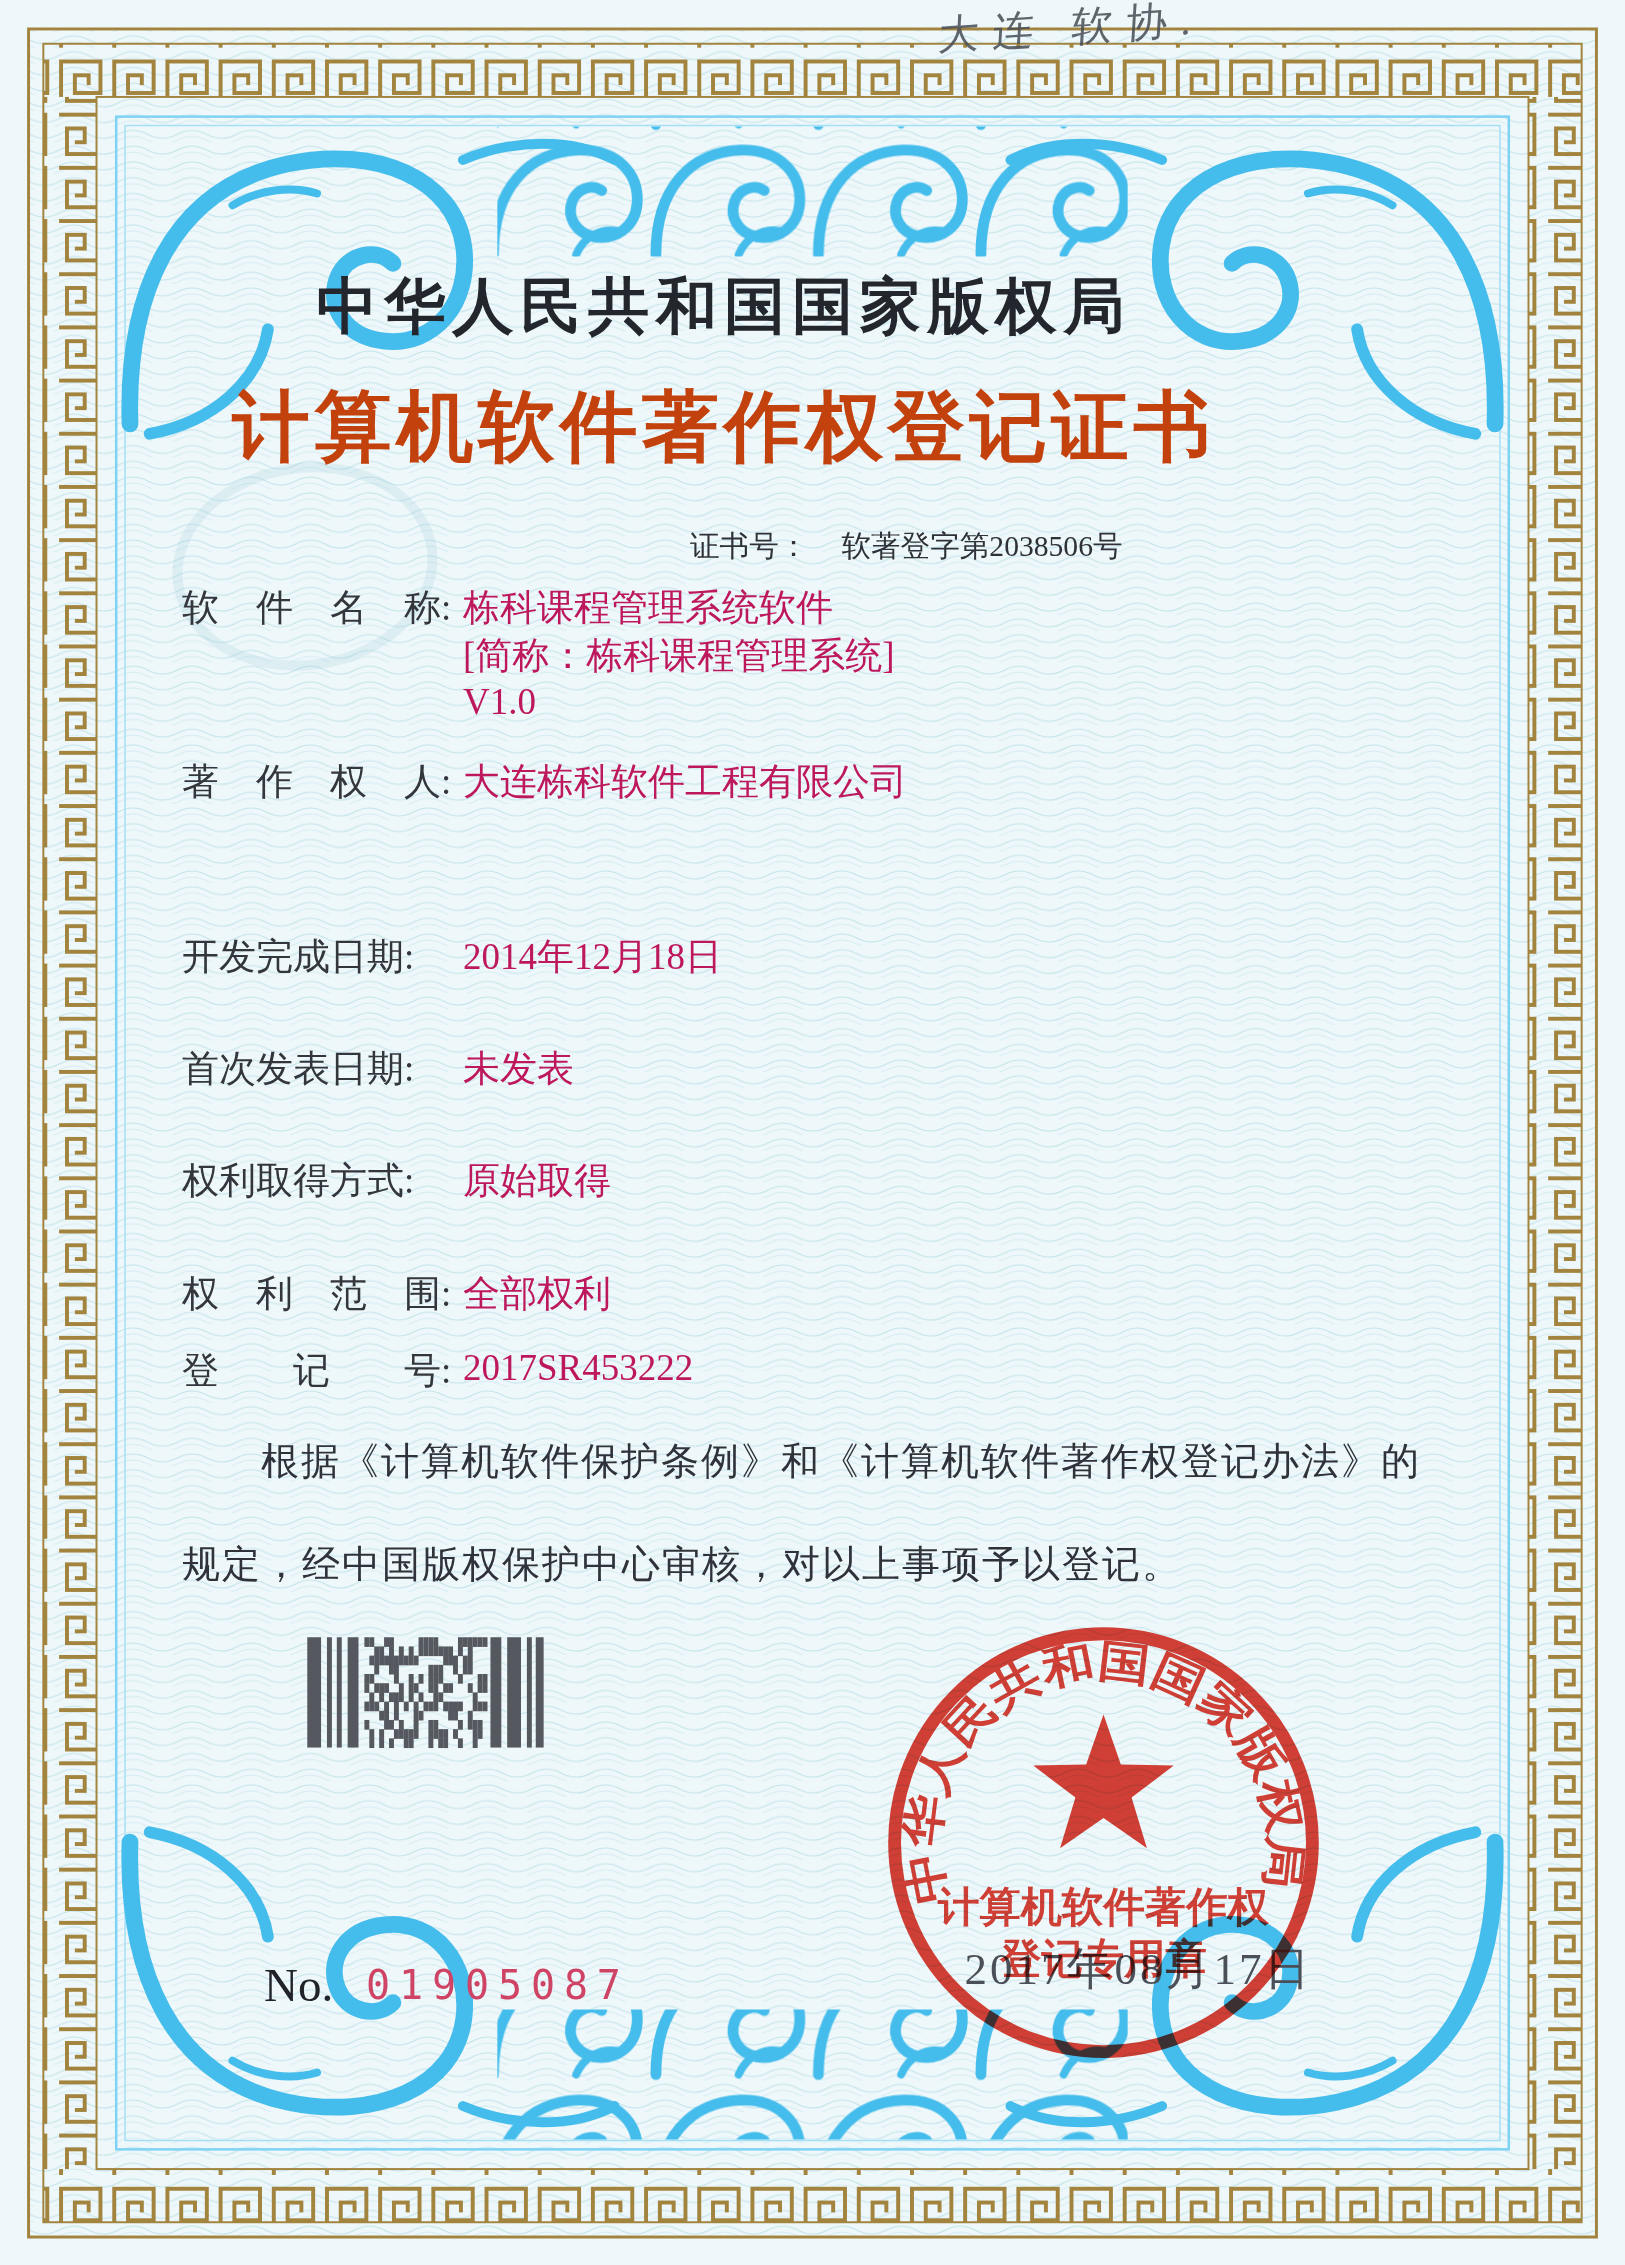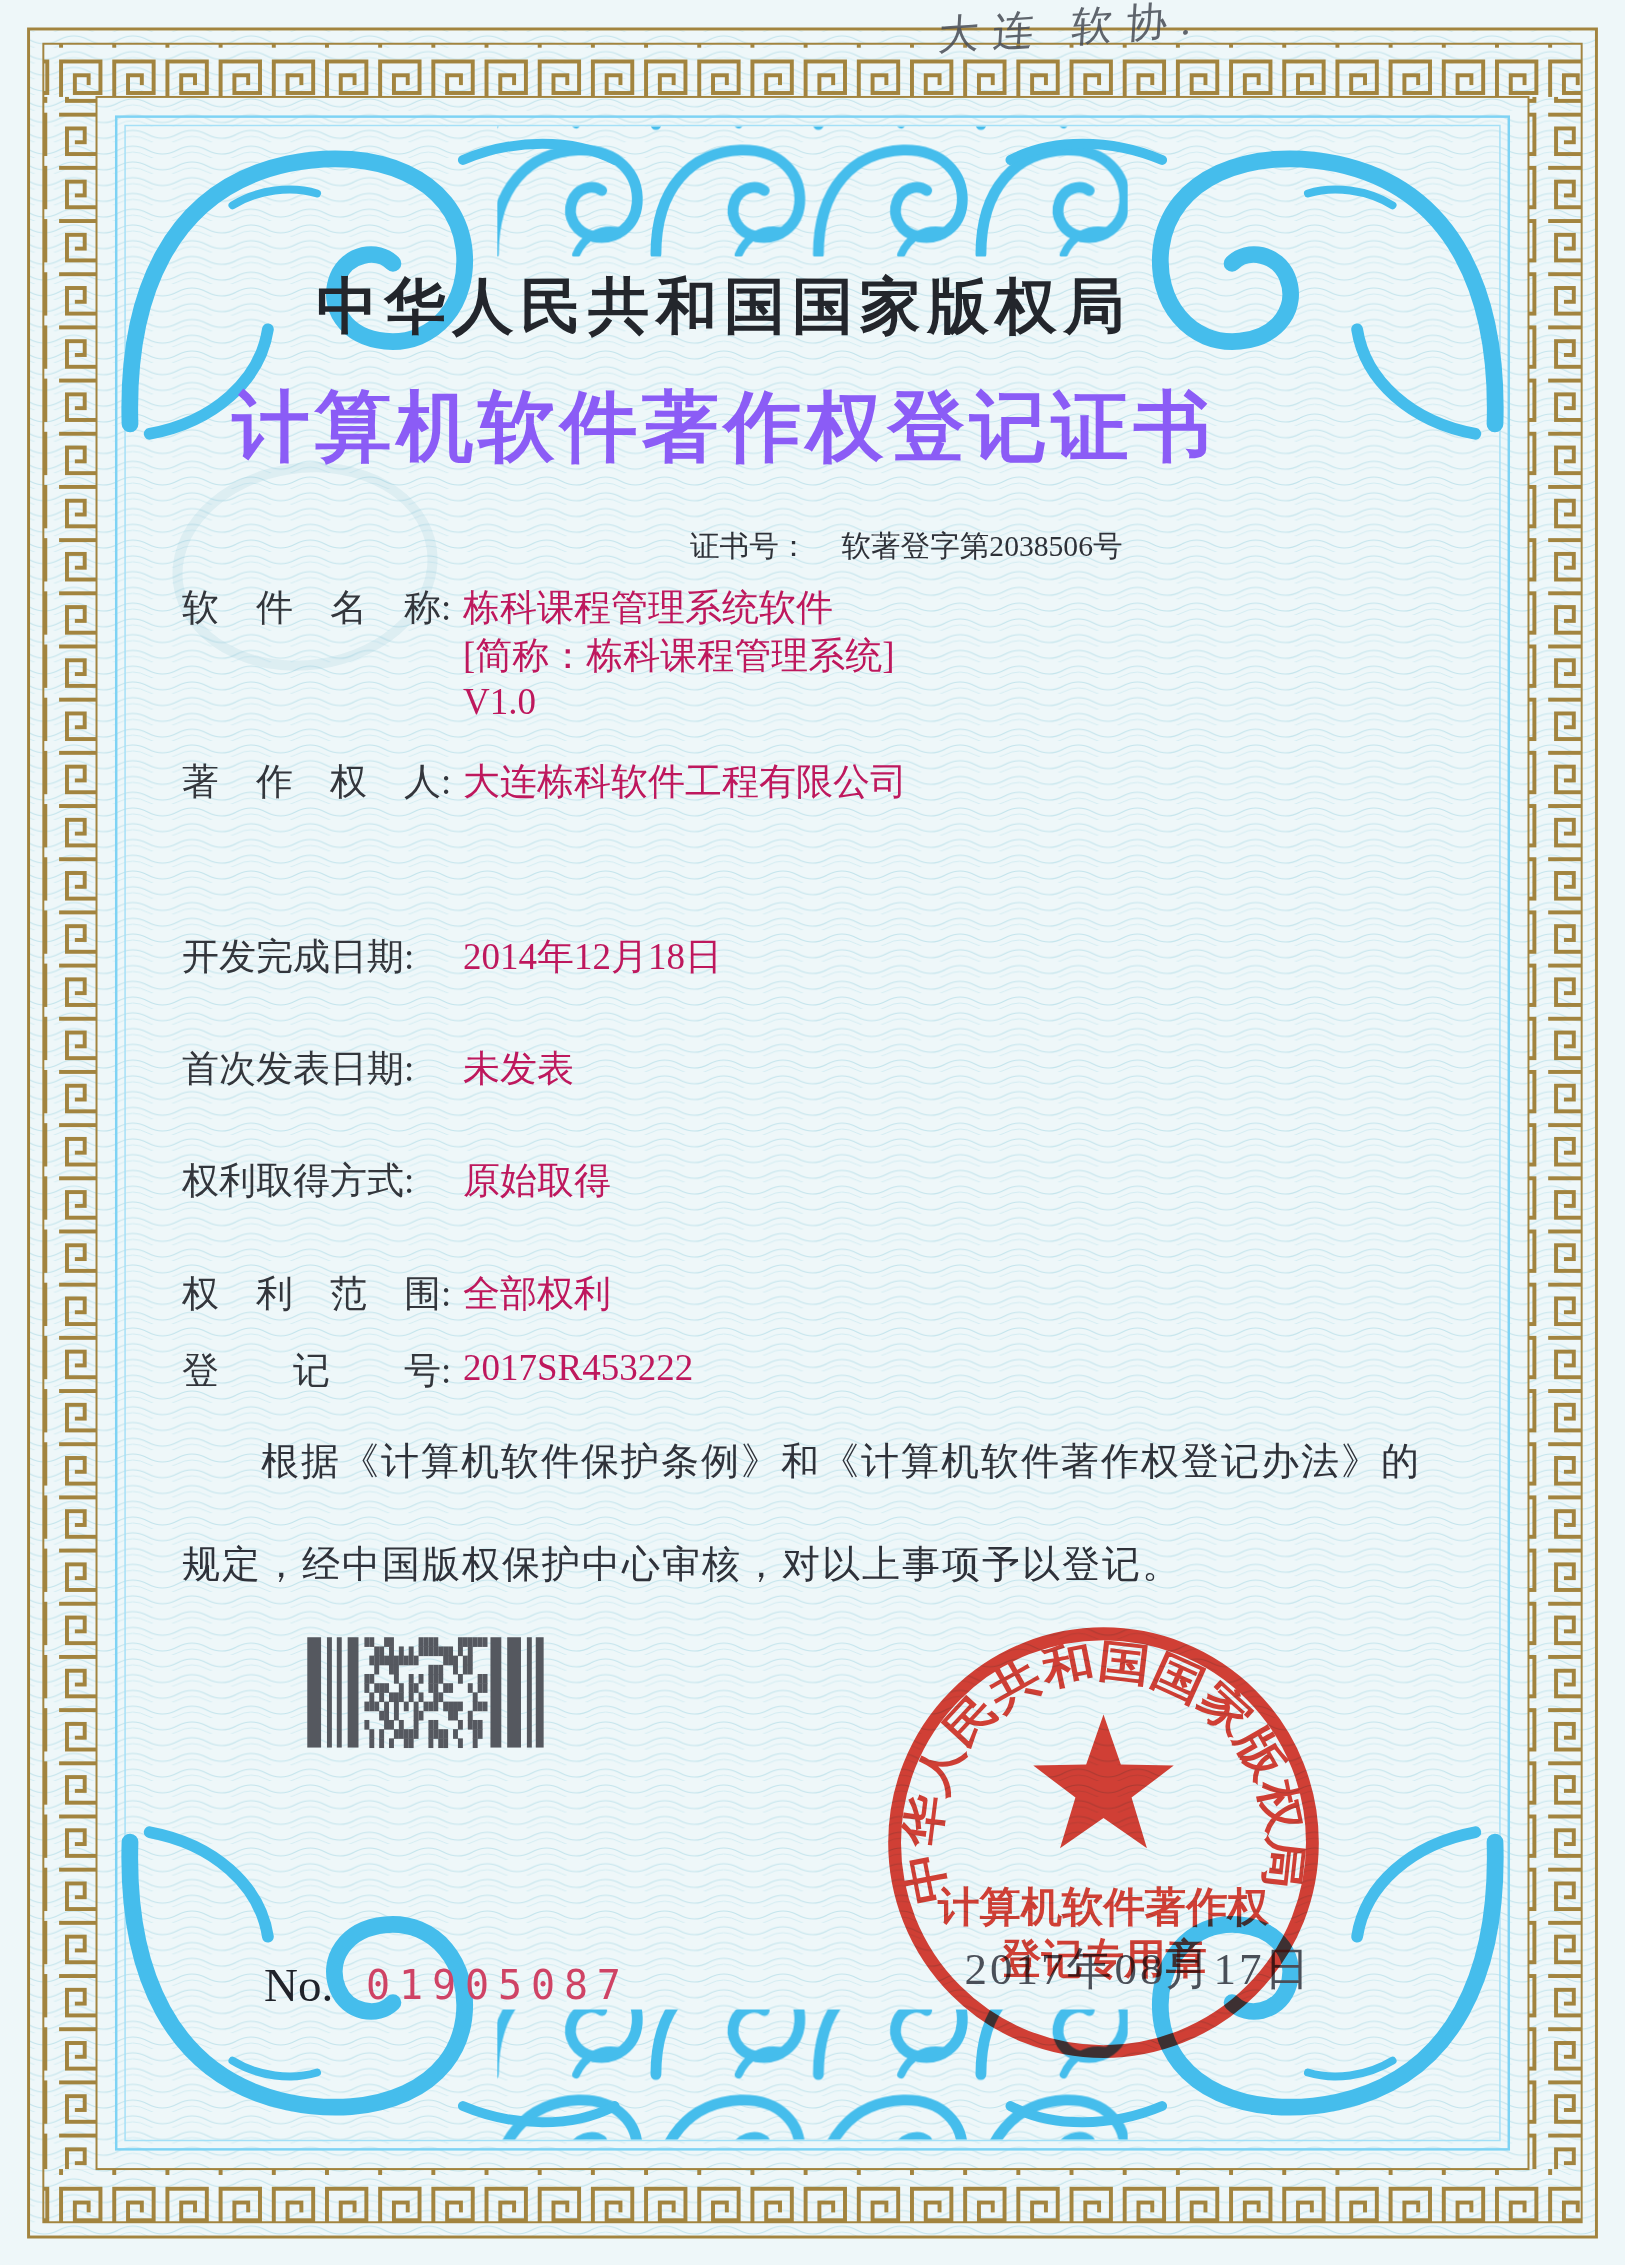--- a/index.html
+++ b/index.html
@@ -8,21 +8,21 @@
     background:#eef7f9;
     font-family:"Liberation Serif","DejaVu Serif",serif;
     color:#2e3138;
   }
   .abs{position:absolute;white-space:nowrap;}
   .authority{
     font-size:61px;font-weight:700;letter-spacing:6.9px;color:#23262c;
     text-align:center;
   }
   .cert-title{
-    font-size:77px;font-weight:700;letter-spacing:4.9px;color:#8b5cf6;
+    font-size:77px;font-weight:700;letter-spacing:4.9px;color:#c2410c;
     text-align:center;
   }
   .certno{font-size:29.6px;color:#2e3138;}
   .certno .lbl{margin-right:33px;}
   .flabel{font-size:37px;color:#33363c;}
   .fvalue{font-size:37px;color:#be185d;}
   .bodyline{font-size:38px;color:#2f323a;letter-spacing:2px;}
   .handwriting{
     font-size:41px;color:#474c55;letter-spacing:13.8px;
     transform:rotate(-3.5deg) skewX(-7deg);opacity:.85;

